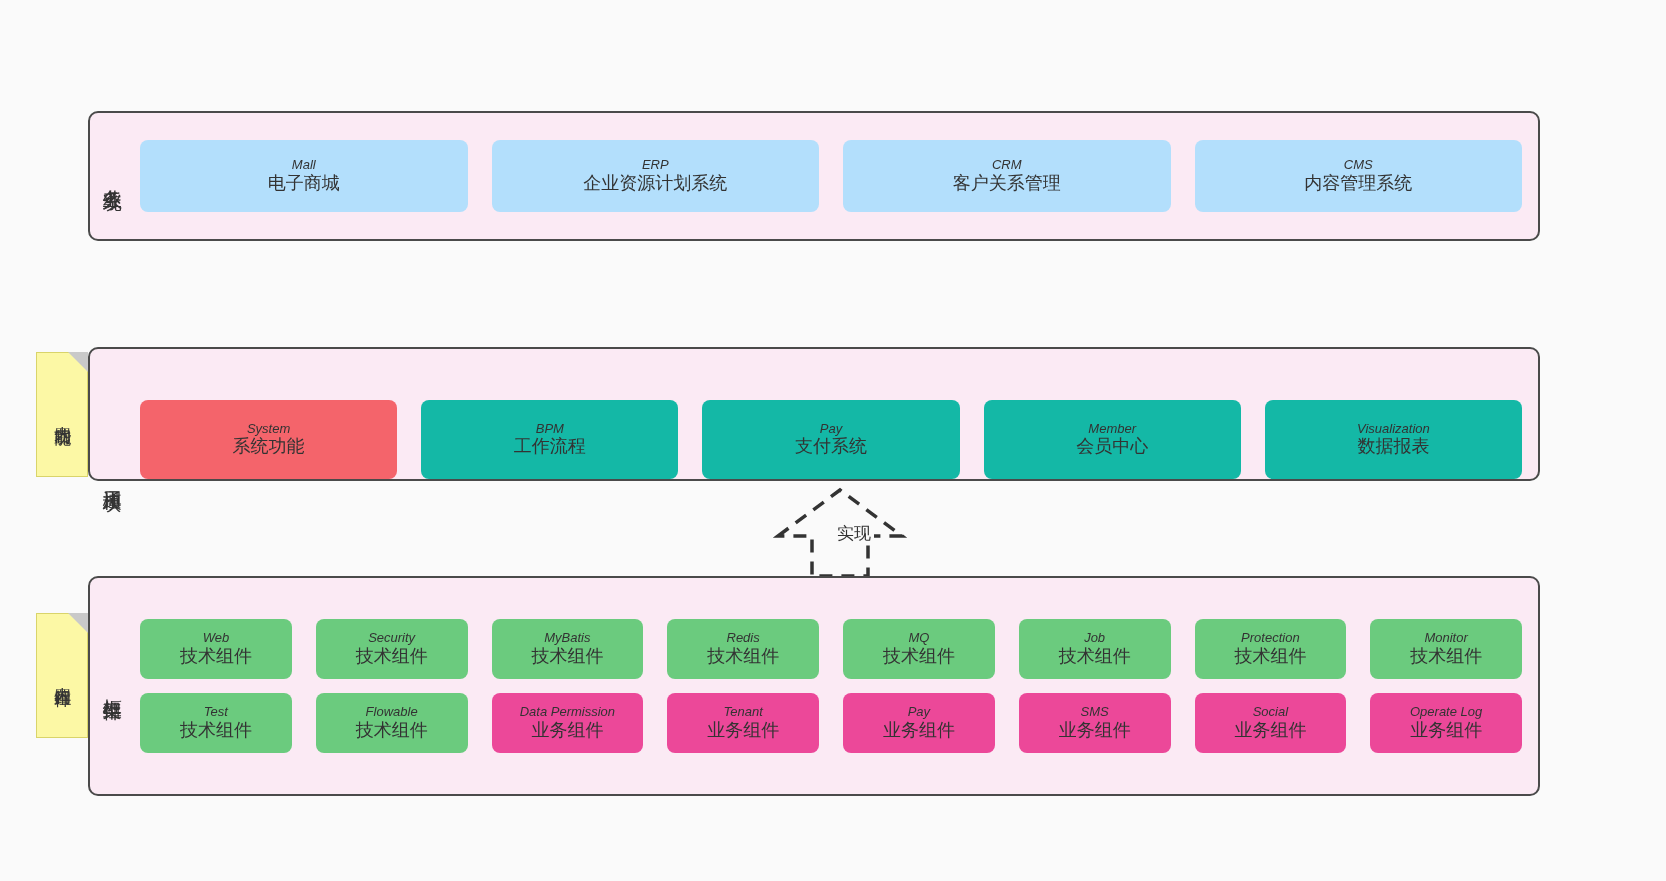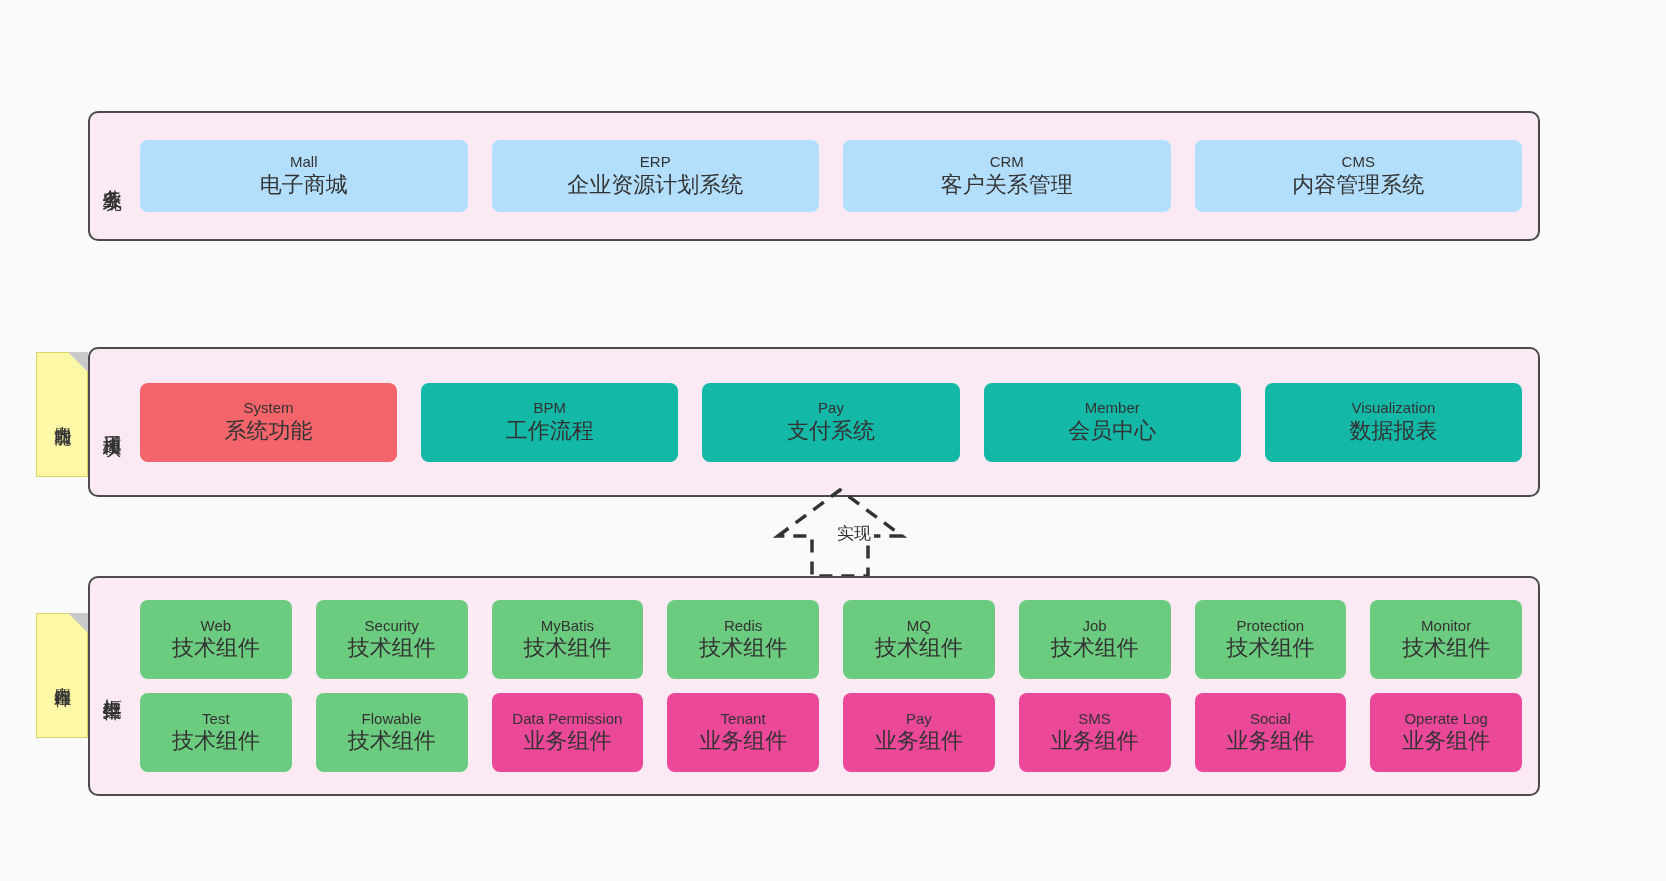--- a/index.html
+++ b/index.html
@@ -58,39 +58,39 @@
     border-radius: 8px;
     display: flex;
     flex-direction: column;
     align-items: center;
     justify-content: center;
     text-align: center;
     line-height: 1.22;
     color: #333;
     padding: 4px 6px;
   }
-  .card .en { font-size: 15px; }
-  .card .cn { font-size: 22px; }
+  .card .en { font-size: 13px; font-style: italic; }
+  .card .cn { font-size: 18px; }
 
   
   .c-blue       { background: #b3dffc; }
   .c-red        { background: #f4646b; }
   .c-pink       { background: #14b8a6; }
   .c-green      { background: #6bcb7e; }
   .c-lightgreen { background: #ec4899; }
 
   
   #layer-business { left: 88px; top: 111px; width: 1452px; height: 130px; }
   #layer-business .card { height: 72px; }
 
-  #layer-common { left: 88px; top: 347px; width: 1452px; height: 150px; }
+  #layer-common { left: 88px; top: 347px; width: 1452px; height: 134px; align-items: flex-end; }
   #layer-common .card { height: 79px; }
 
   #layer-framework { left: 88px; top: 576px; width: 1452px; height: 220px; }
-  #layer-framework .card { height: 79px; }
+  #layer-framework .card { height: 60px; }
 
   
   .sticky {
     position: absolute;
     width: 52px;
     background: #fcf8a5;
     border: 1px solid #d9d46a;
     display: flex;
     align-items: center;
     justify-content: center;

